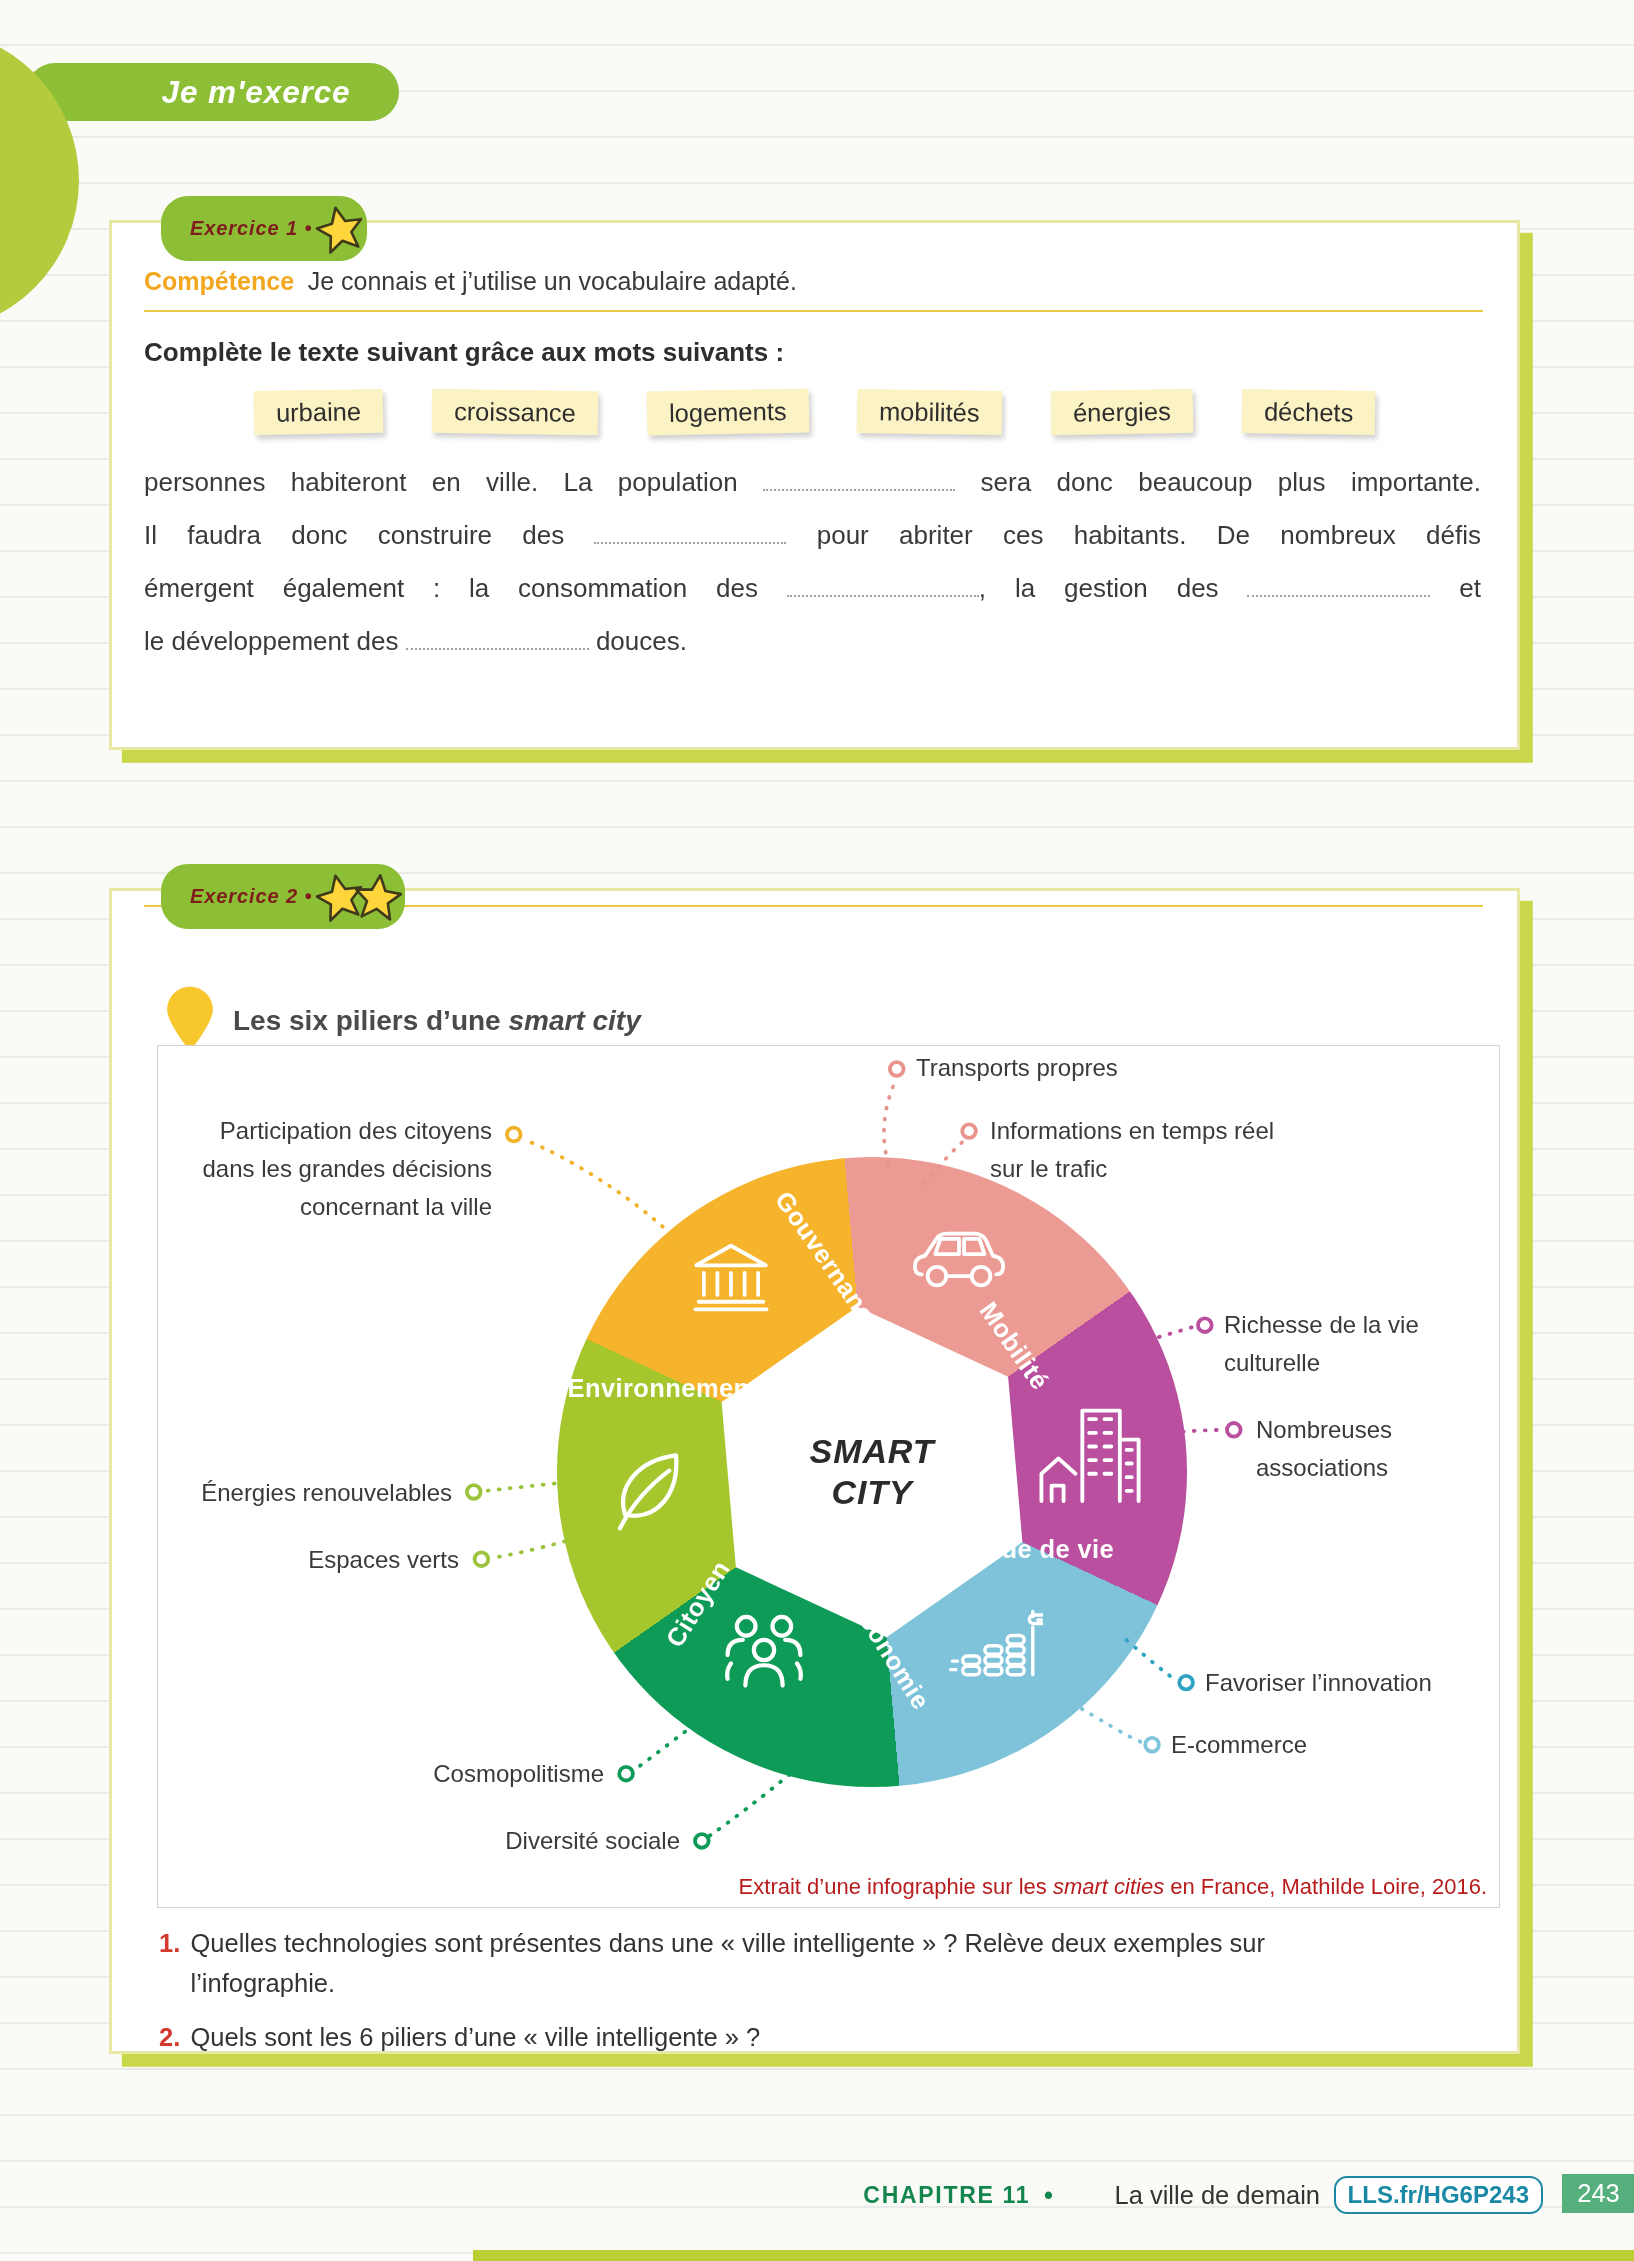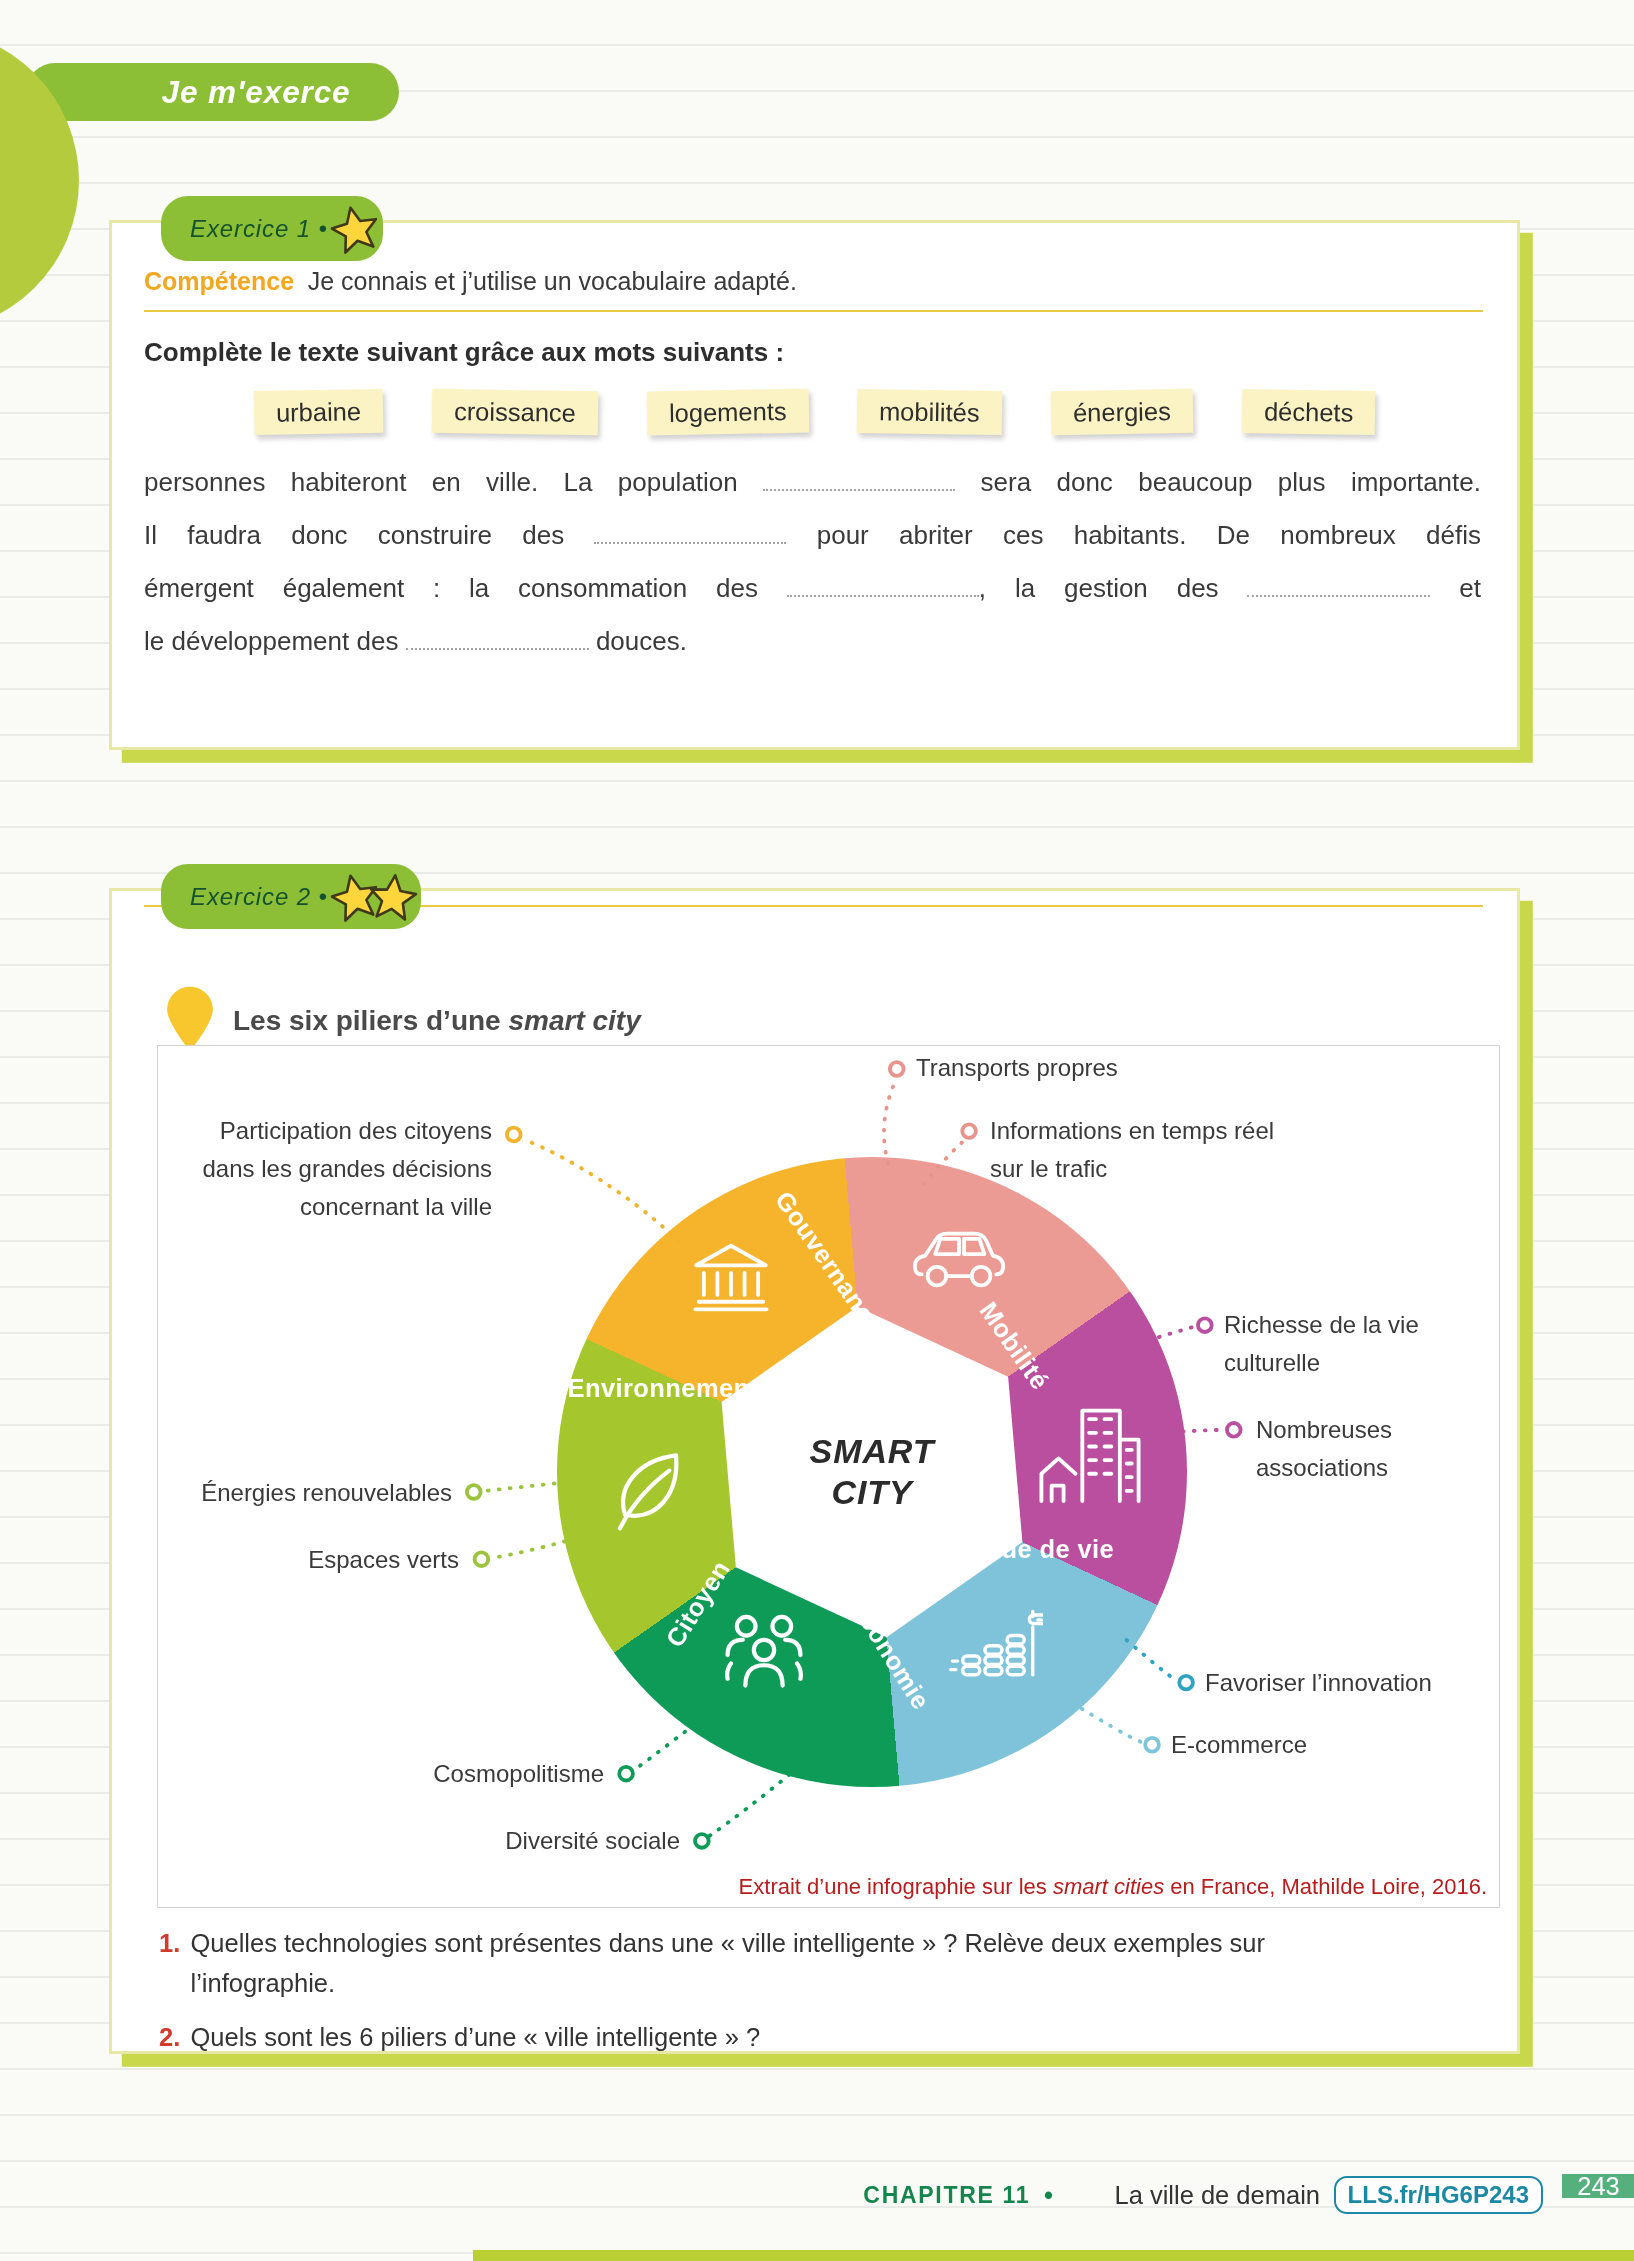--- a/index.html
+++ b/index.html
@@ -18,21 +18,21 @@
     border-radius:29px; height:58px; padding:0 48px 0 136px; display:flex; align-items:center; }
   .top-badge span { color:#fff; font-size:31.5px; font-weight:bold; font-style:italic; letter-spacing:0.9px; }
 
   .card { position:absolute; left:109px; width:1411px; background:#fff;
     border:3.4px solid #E6E8A4; box-shadow:12.8px 12.8px 0 #C9D84B; }
   .card1 { top:220px; height:530px; }
   .card2 { top:888px; height:1166px; }
 
   .ex-badge { position:absolute; top:-27px; left:49px; background:#8CBE36; border-radius:27px;
     height:65px; padding:0 8.5px 0 29px; display:flex; align-items:center; z-index:4; }
-  .ex-badge .label { color:#14532d; font-size:24px; font-weight:normal; font-style:italic; letter-spacing:0.9px; margin-right:8.5px; }
+  .ex-badge .label { color:#7f1d1d; font-size:20px; font-weight:bold; font-style:italic; letter-spacing:0.9px; margin-right:8.5px; }
   .star { width:48px; height:48px; margin:0 -5.1px; }
   .star svg { width:100%; height:100%; }
   .star.s1 { transform:rotate(-12deg); }
   .star.s2 { transform:rotate(6deg); }
 
   .competence-row { margin:44px 34px 0 32px; font-size:25px; }
   .competence-label { color:#F2A71F; font-weight:bold; margin-right:13.6px; }
   .gold-rule { margin:13.6px 34px 0 32px; border:none; border-top:2.6px solid #E9C93F; }
 
   .instruction { margin:25.5px 34px 0 32px; font-size:26px; font-weight:bold; color:#2E2E2E; }
@@ -86,21 +86,21 @@
   .q-num { color:#D23A2B; font-weight:bold; margin-right:10.2px; }
   .q-text { white-space:pre-line; }
 
   .footer-cluster { position:absolute; right:92px; top:2173px; height:44px;
     display:flex; align-items:center; gap:13.6px; }
   .footer-chapter { color:#15854E; font-weight:bold; font-size:23px; letter-spacing:1.7px; }
   .footer-bullet { color:#15854E; font-size:25.5px; font-weight:bold; }
   .footer-title { color:#333; font-size:25.5px;margin-left:48px; }
   .footer-link { color:#1B89A5; border:2.6px solid #1B89A5; border-radius:13px; background:#fff;
     font-weight:bold; font-size:24px; padding:2.6px 12px; }
-  .page-num { position:absolute; right:0; top:2174px; width:73px; height:24px; background:#55B07E;
+  .page-num { position:absolute; right:0; top:2174px; width:73px; height:39px; background:#55B07E;
     color:#fff; font-size:25.5px; display:flex; align-items:center; justify-content:center; }
   .bottom-band { position:absolute; left:473px; right:0; bottom:0; height:11px; background:#B9CF33; }
 </style>
 </head>
 <body>
 
 <div class="corner-circle"></div>
 
 <div class="top-badge">
   <span>Je m'exerce</span>

